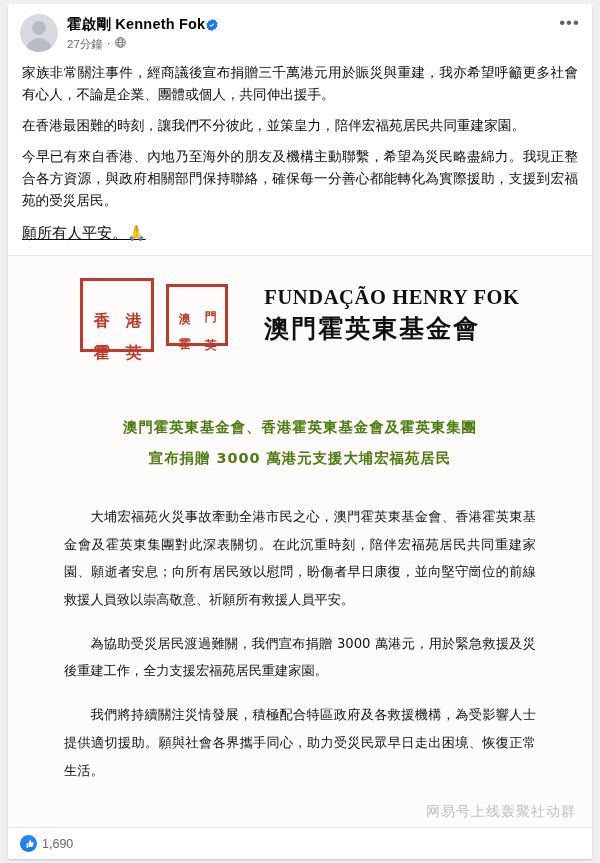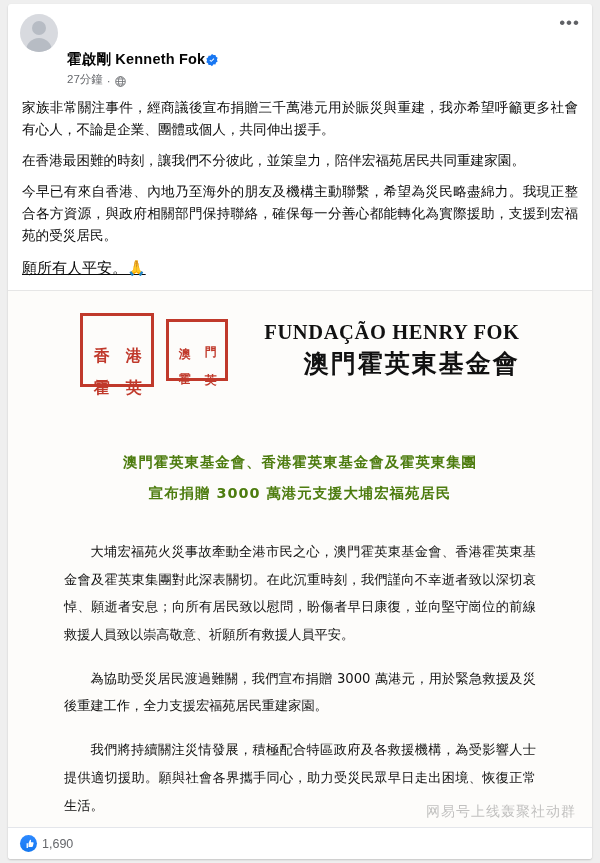--- a/index.html
+++ b/index.html
@@ -70,37 +70,36 @@
   .name-block {
     margin-left: 9px;
     padding-top: 1px;
     display: flex;
     flex-direction: column;
     gap: 3px;
   }
   .name-row {
     display: flex;
     align-items: center;
-    margin-top: 35px;
   }
   .author-name {
     font-size: 14.5px;
     font-weight: bold;
     color: #050505;
     letter-spacing: 0.2px;
   }
   .verified {
     width: 14px;
     height: 14px;
     display: inline-block;
     line-height: 0;
   }
   .meta-row {
     display: flex;
-    align-items: flex-end;
+    align-items: flex-start;
     gap: 4px;
     font-size: 11.5px;
     color: #65676b;
   }
   .globe-icon { width: 11px; height: 11px; display: inline-block; line-height: 0; }
   .more-btn {
     position: absolute;
     right: 12px;
     top: 14px;
     font-size: 17px;
@@ -158,21 +157,21 @@
   .seal.small {
     width: 62px;
     height: 62px;
     font-size: 12px;
     border-width: 3px;
     align-self: center;
   }
   .fund-block {
     display: flex;
     flex-direction: column;
-    align-items: flex-end;
+    align-items: flex-start;
     margin-left: 24px;
   }
   .fund-latin {
     font-family: "Liberation Serif", serif;
     font-size: 20.5px;
     letter-spacing: 0.6px;
     color: #111;
     font-weight: bold;
   }
   .fund-cn {
@@ -295,21 +294,21 @@
           <div class="fund-cn">澳門霍英東基金會</div>
         </div>
       </div>
 
       <div class="doc-title">
         <div>澳門霍英東基金會、香港霍英東基金會及霍英東集團</div>
         <div>宣布捐贈 3000 萬港元支援大埔宏福苑居民</div>
       </div>
 
       <div class="doc-body">
-        <p>大埔宏福苑火災事故牽動全港市民之心，澳門霍英東基金會、香港霍英東基金會及霍英東集團對此深表關切。在此沉重時刻，我們謹向不幸逝者致以深切哀悼、願逝者安息；向所有居民致以慰問，盼傷者早日康復，並向堅守崗位的前線救援人員致以崇高敬意、祈願所有救援人員平安。</p>
+        <p>大埔宏福苑火災事故牽動全港市民之心，澳門霍英東基金會、香港霍英東基金會及霍英東集團對此深表關切。在此沉重時刻，陪伴宏福苑居民共同重建家園、願逝者安息；向所有居民致以慰問，盼傷者早日康復，並向堅守崗位的前線救援人員致以崇高敬意、祈願所有救援人員平安。</p>
         <p>為協助受災居民渡過難關，我們宣布捐贈 3000 萬港元，用於緊急救援及災後重建工作，全力支援宏福苑居民重建家園。</p>
         <p>我們將持續關注災情發展，積極配合特區政府及各救援機構，為受影響人士提供適切援助。願與社會各界攜手同心，助力受災民眾早日走出困境、恢復正常生活。</p>
       </div>
 
       <div class="watermark">网易号上线轰聚社动群</div>
     </div>
 
     <div class="post-footer">
       <span class="like-pill">
         <svg viewBox="0 0 16 16" width="10" height="10">

